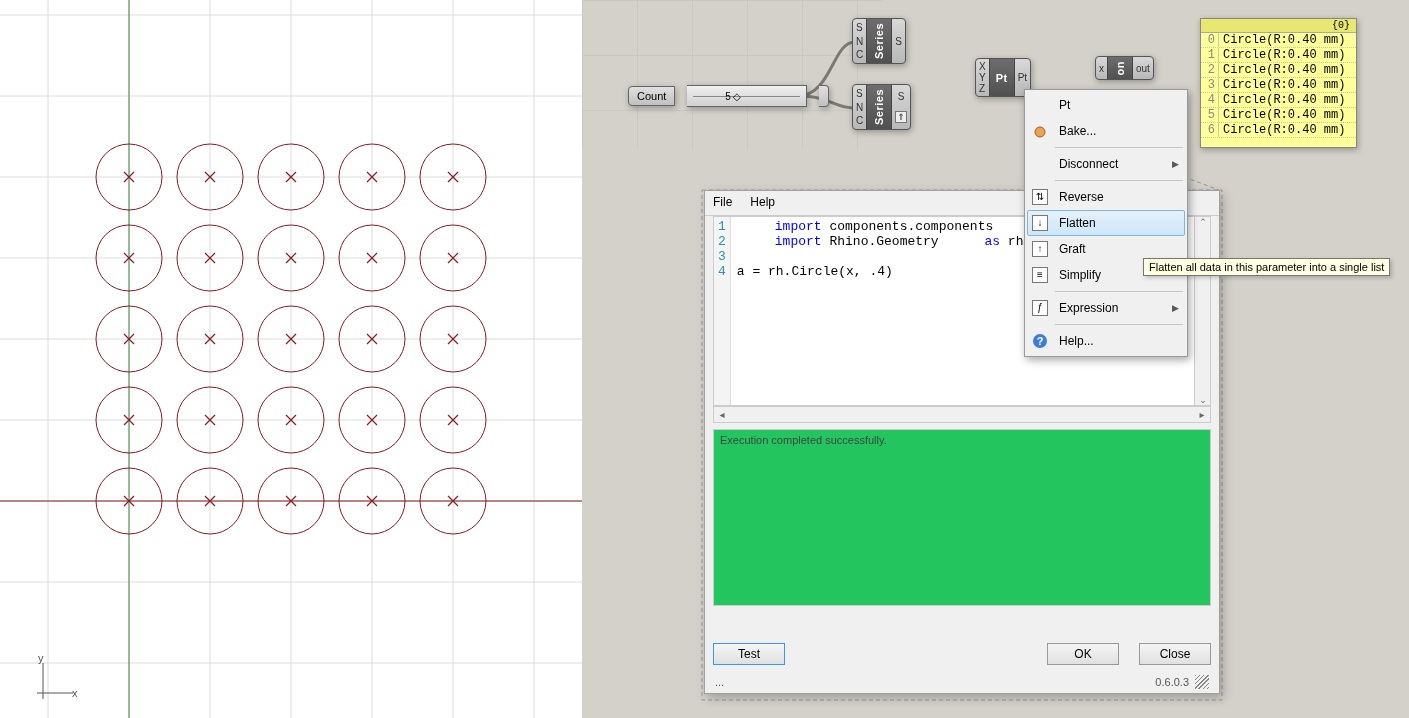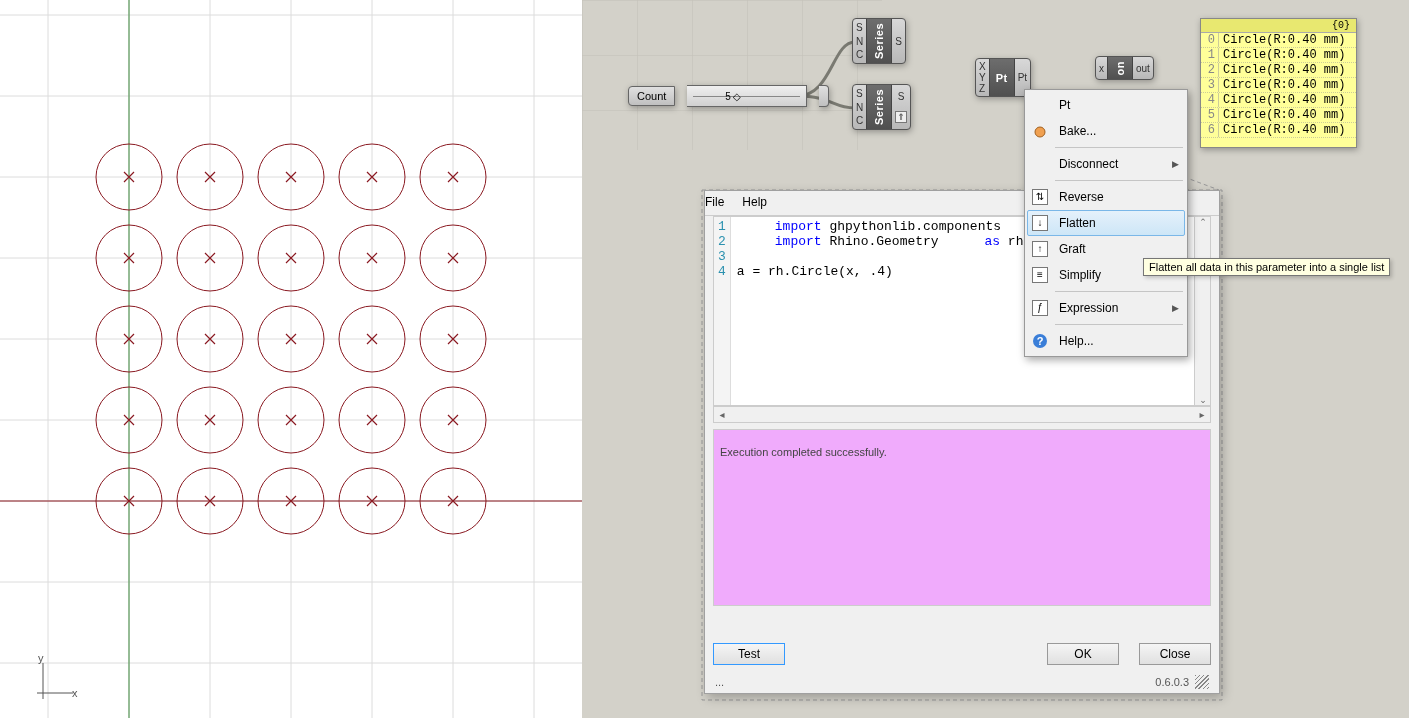--- a/index.html
+++ b/index.html
@@ -46,28 +46,28 @@
   .ctx-label { flex: 1; font-size: 12px; }
   .ctx-arrow { font-size: 9px; color: #555; }
   .ctx-sep { height: 1px; background: #c5c5c5; margin: 3px 2px 3px 28px; }
   
   
   .tooltip { position: absolute; background: #ffffe1; border: 1px solid #767676; padding: 2px 5px; font-size: 11px; box-shadow: 2px 2px 4px rgba(0,0,0,.2); white-space: nowrap; }
   
   
   .editor { position: absolute; background: #f0f0f0; border: 1px solid #a0a0a0; box-shadow: 3px 4px 10px rgba(0,0,0,.25); display: flex; flex-direction: column; }
   .editor-title { padding: 6px 10px; font-size: 12px; color: #555; }
-  .editor-menu { display: flex; gap: 18px; padding: 4px 0 6px; font-size: 12px; border-bottom: 1px solid #ccc; }
+  .editor-menu { display: flex; gap: 18px; padding: 4px 8px 6px; font-size: 12px; border-bottom: 1px solid #ccc; }
   .editor-code-wrap { position: relative; background: #fff; border: 1px solid #ccc; margin: 0 8px; flex: 0 0 190px; overflow: hidden; display:flex;}
   .gutter { background: #f4f4f4; color: #2b91af; font-family: Consolas,"Courier New",monospace; font-size: 13px; padding: 2px 4px; text-align: right; border-right: 1px solid #ddd; }
   .code { background:#fff; padding: 2px 6px; font-family: Consolas,"Courier New",monospace; font-size: 13px; white-space: pre; }
   .kw { color: #0000ff; margin-left: 38px; }
   .editor-scroll-h { height: 17px; margin: 0 8px; background: #f0f0f0; display:flex; align-items:center; justify-content:space-between; border:1px solid #ccc; }
   .editor-scroll-h .arrow { width:16px; text-align:center; color:#666; font-size:10px;}
-  .editor-output { margin: 6px 8px 0; background:#f0abfc; border:1px solid #ccc; flex:1; padding:16px 6px; font-size:11px; color:#444; }
+  .editor-output { margin: 6px 8px 0; background:#22c55e; border:1px solid #ccc; flex:1; padding:4px 6px; font-size:11px; color:#444; }
   .editor-buttons { display:flex; justify-content:space-between; padding:8px; gap:8px; }
   .btn { background: linear-gradient(to bottom,#f5f5f5,#e0e0e0); border:1px solid #999; padding: 3px 0; width:72px; text-align:center; font-size:12px;margin-top:29px; }
   .btn.primary { border-color:#3399ff; }
   .editor-status { display:flex; justify-content:space-between; padding: 2px 10px 4px; font-size:11px; color:#555; align-items:center;}
   .resize-grip { width:14px; height:14px; background: repeating-linear-gradient(135deg,#888 0 1px, transparent 1px 3px); }
   .vscroll { position:absolute; right:-1px; top:0; bottom:0; width:17px; background:#f0f0f0; border-left:1px solid #ccc; display:flex; flex-direction:column; justify-content:space-between; align-items:center; font-size:9px; color:#666;}
   
   
   .wires { position: absolute; inset: 0; pointer-events: none; }
   
@@ -313,21 +313,21 @@
       <span>File</span>
       <span>Help</span>
     </div>
     <div class="editor-code-wrap">
       <div class="gutter">
           <div>1</div>
           <div>2</div>
           <div>3</div>
           <div>4</div>
         </div>
-      <div class="code"><span class="kw">import</span><span> ghpythonlib.components </span><span class="kw">as</span>
+      <div class="code"><span class="kw">import</span><span> components.components </span><span class="kw">as</span>
 <span class="kw">import</span><span> Rhino.Geometry </span><span class="kw">as</span><span> rh</span>
 
 <span>a = rh.Circle(x, .4)</span></div>
       <div class="vscroll">
           <span>⌃</span>
           <span>⌄</span>
         </div>
     </div>
     <div class="editor-scroll-h">
         <span class="arrow">◂</span>

